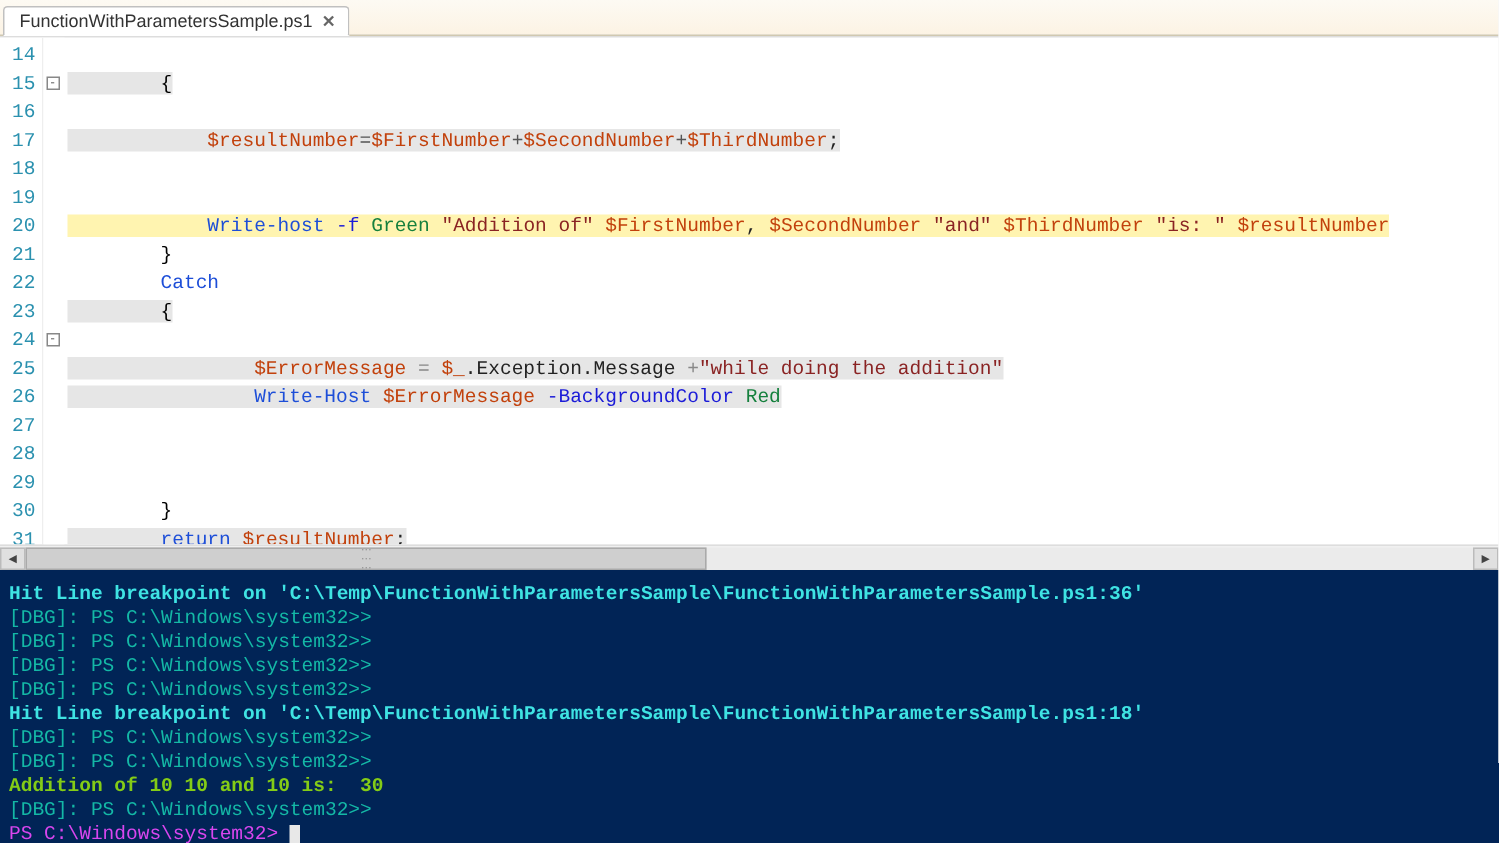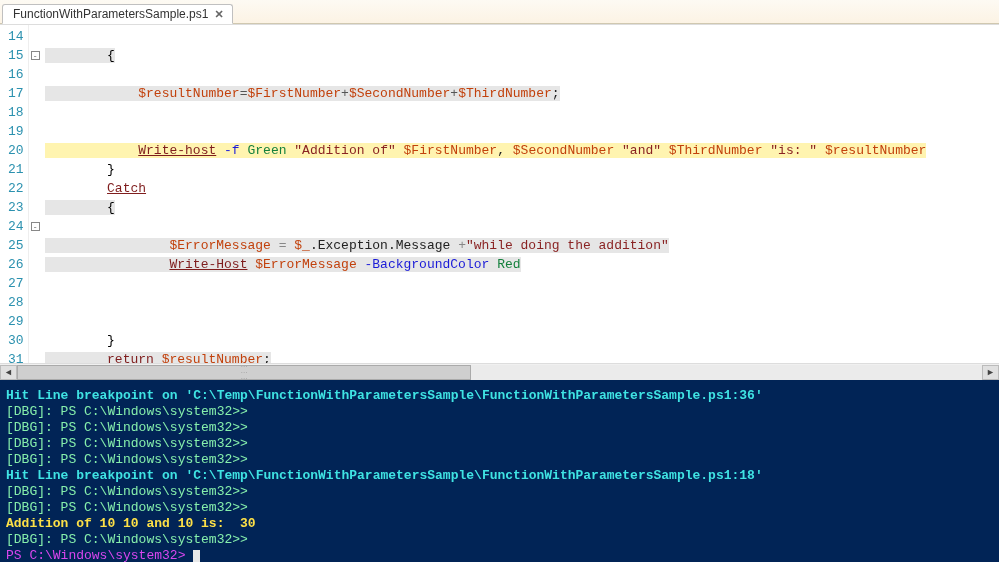--- a/index.html
+++ b/index.html
@@ -86,21 +86,21 @@
   }
   .code-lines {
     flex: 1;
     padding: 2px 0 2px 2px;
     overflow: hidden;
     white-space: pre;
   }
   .code-line { height: 19px; }
   .hl-block { background: #e6e6e6; display: inline; }
   .c-var { color: #c2410c; }
-  .c-key { color: #7f1d1d; text-decoration: underline; }
+  .c-key { color: #1d4ed8; }
   .c-str { color: #8a2323; }
   .c-op  { color: #555; }
   .c-param { color: #1b1bd8; }
   .c-yellow-bar { background: #fff4b0; display: inline; }
   .c-cmd { color: #222; }
   .c-pale { color: #888; }
   .c-purple { color: #15803d; }
 
   .hscroll {
     height: 17px;
@@ -126,23 +126,23 @@
     height: 182px;
     background: #012456;
     color: #e0e0e0;
     font-family: Consolas, "Courier New", monospace;
     font-size: 13px;
     line-height: 16px;
     padding: 8px 6px;
     overflow: hidden;
     white-space: pre;
   }
-  .console .gold { color: #86efac; }
+  .console .gold { color: #14b8a6; }
   .console .cyan { color: #3fe3e3; font-weight: bold; }
-  .console .lime { color: #fde047; font-weight: bold; }
+  .console .lime { color: #84cc16; font-weight: bold; }
   .console .white { color: #d946ef; }
   .cursor { display:inline-block; width:7px; height:13px; background:#e8e8e8; vertical-align:text-bottom; }
 </style>
 </head>
 <body>
 
 <div class="tab-bar">
   <div class="tab">
     <span>FunctionWithParametersSample.ps1</span>
     <span class="close">✕</span>

